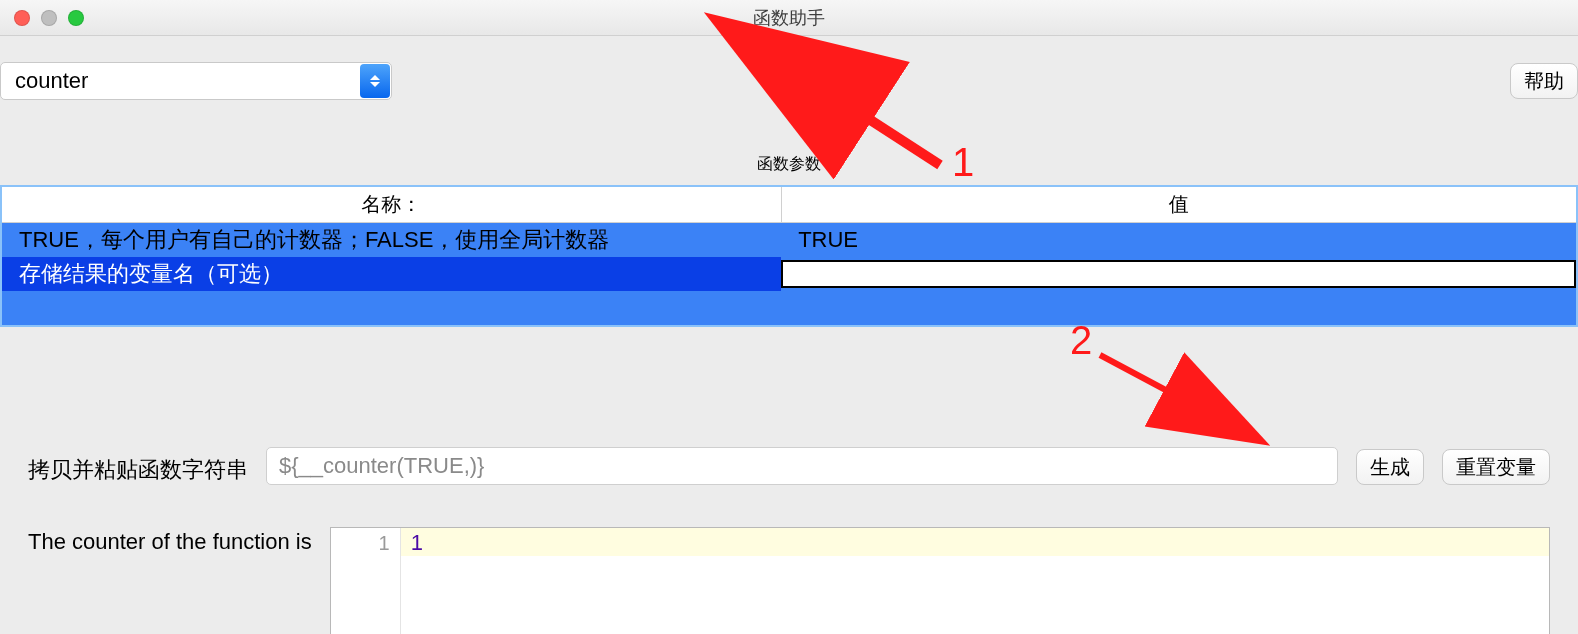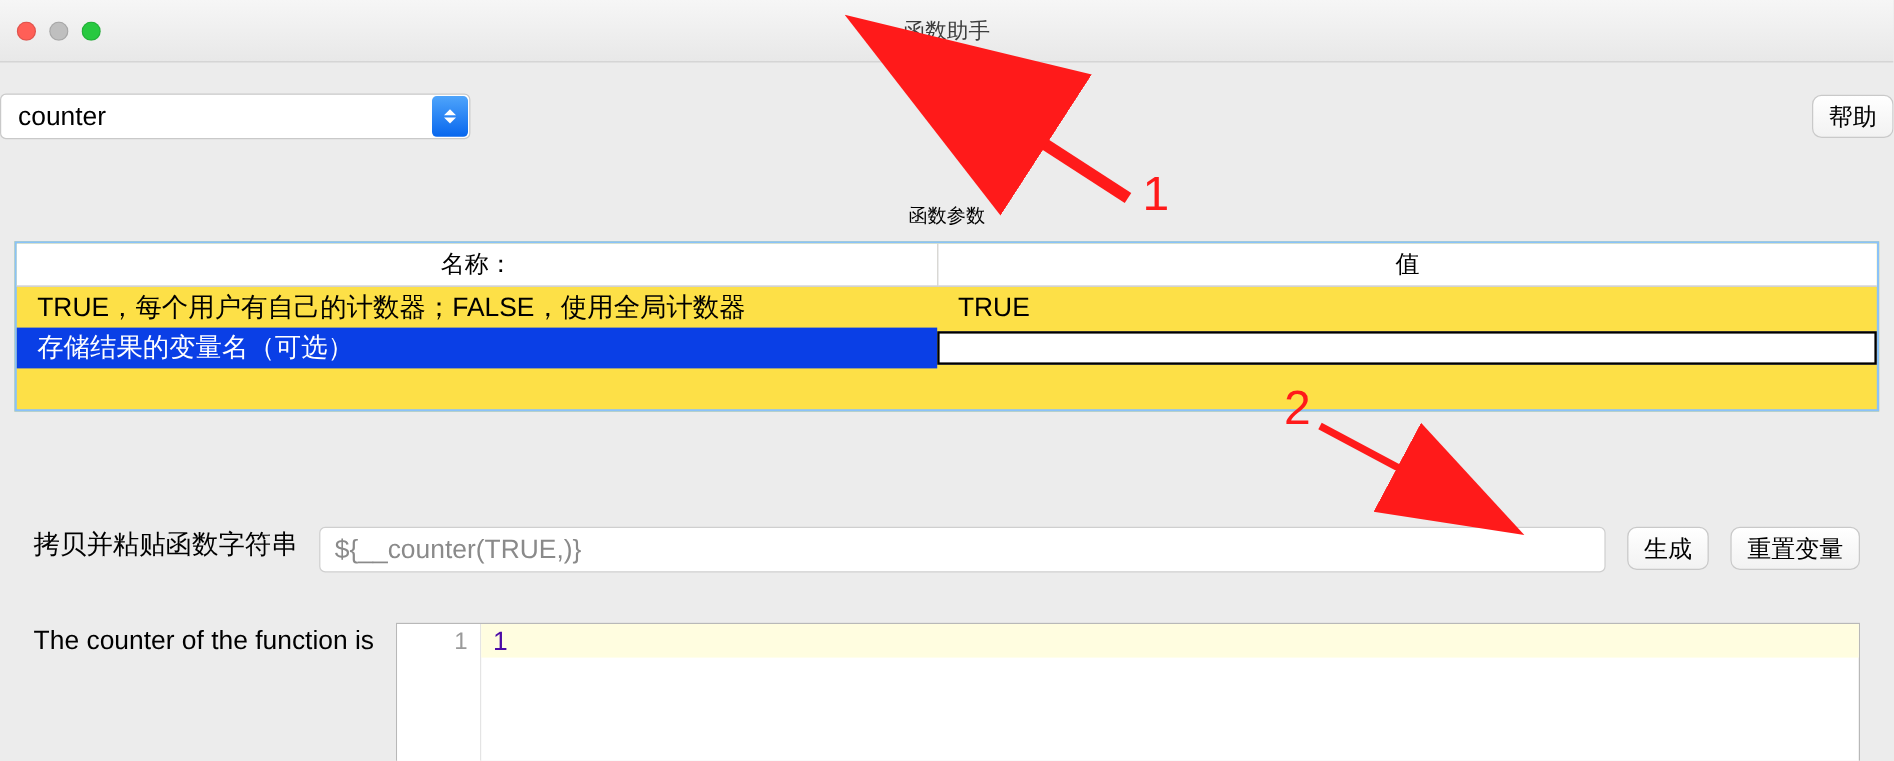--- a/index.html
+++ b/index.html
@@ -8,21 +8,21 @@
       height: 634px;
       background: #ececec;
       font-family: -apple-system, "Helvetica Neue", Arial, "PingFang SC", sans-serif;
       font-size: 20px;
       color: #000;
       overflow: hidden;
       position: relative;
     }
     
     .titlebar {
-      height: 52px;
+      height: 36px;
       background: linear-gradient(#f6f6f6, #e8e8e8);
       border-bottom: 1px solid #d0d0d0;
       display: flex;
       align-items: center;
       position: relative;
     }
     .traffic-lights {
       display: flex;
       gap: 11px;
       padding-left: 14px;
@@ -94,23 +94,23 @@
     }
 
     
     .section-title {
       text-align: center;
       font-size: 16px;
       margin-top: 54px;
       margin-bottom: 10px;
     }
     .params-frame {
-      margin: 0 12px;
+      margin: 0 0;
       border: 2px solid #8ac2f9;
-      background: #fde047;
+      background: #3b82f6;
       height: 142px;
     }
     .params-table {
       width: 100%;
       border-collapse: collapse;
     }
     .params-table th {
       font-weight: normal;
       font-size: 20px;
       background: #fff;
@@ -132,24 +132,24 @@
     .cell-edit {
       border: 2px solid #000;
       background: #fff;
       height: 28px;
       padding: 0 4px;
     }
 
     
     .fn-row {
       display: flex;
-      align-items: flex-start;
+      align-items: flex-end;
       gap: 18px;
       padding: 0 28px;
-      margin-top: 96px;
+      margin-top: 120px;
     }
     .fn-label { font-size: 22px; white-space: nowrap; }
     .fn-input {
       flex: 1 1 auto;
       height: 38px;
       border: 1px solid #cfcfcf;
       border-radius: 5px;
       background: #fff;
       padding: 8px 12px;
       font-size: 22px;

